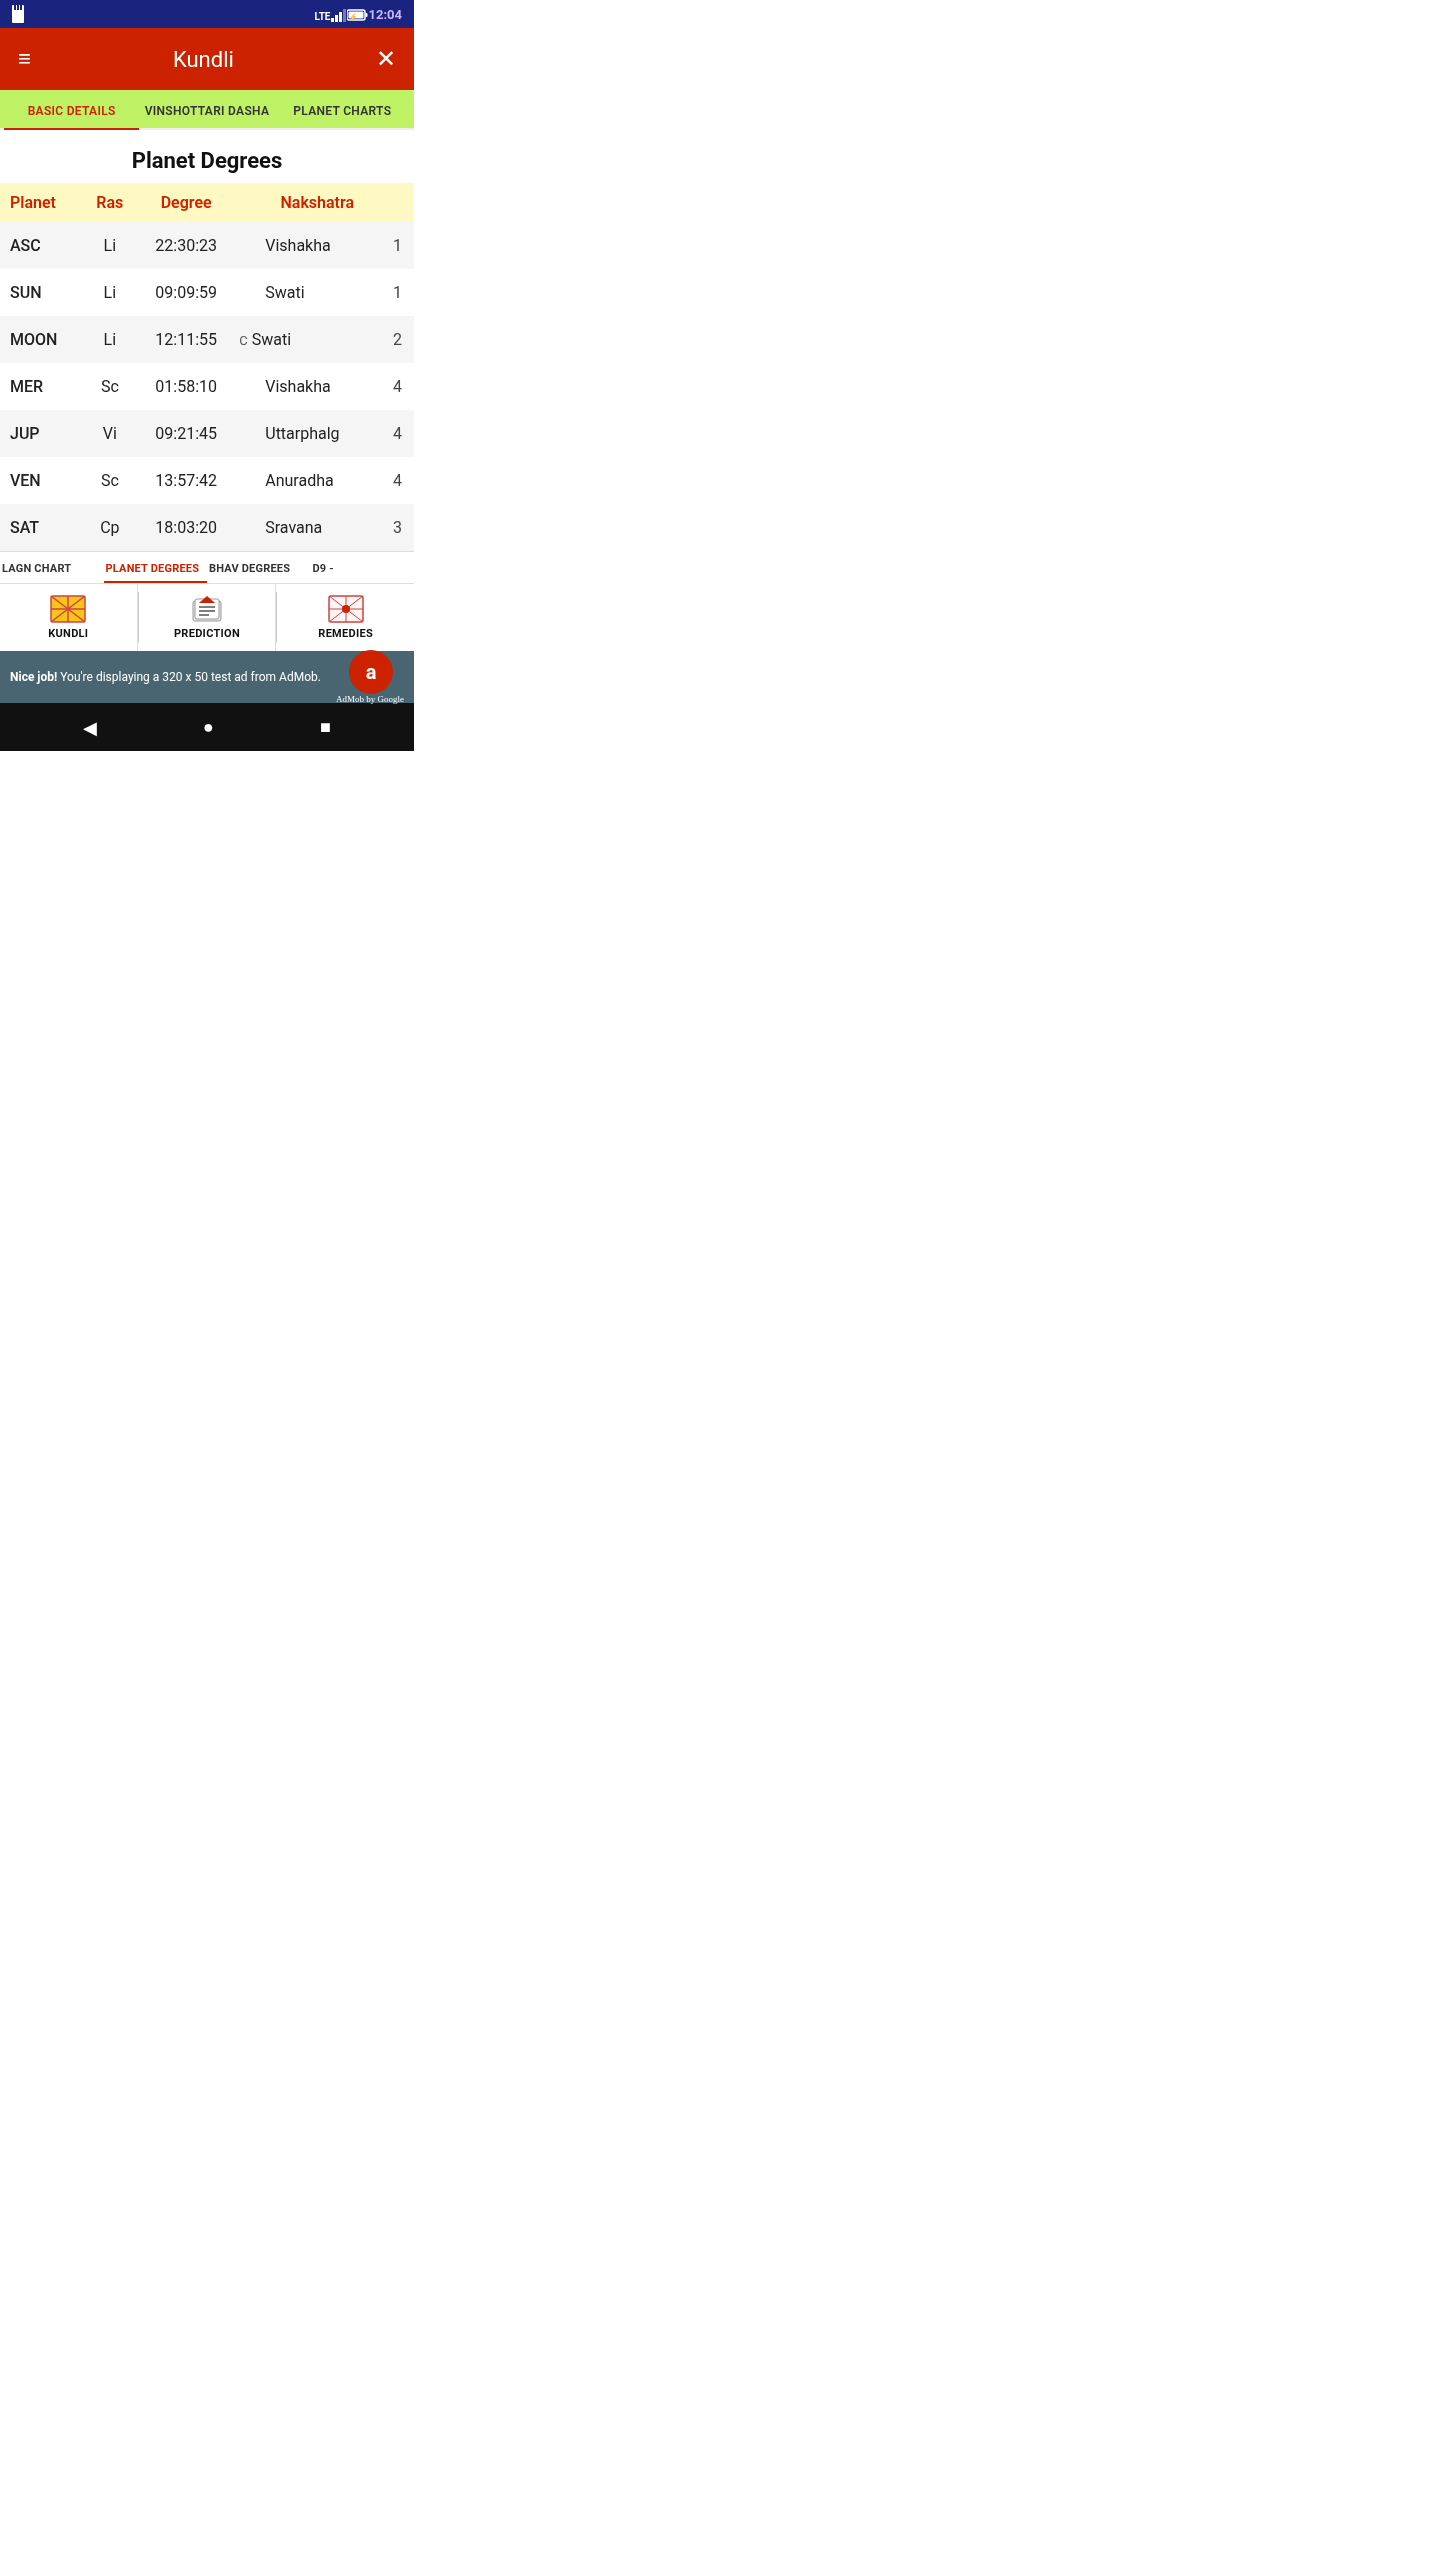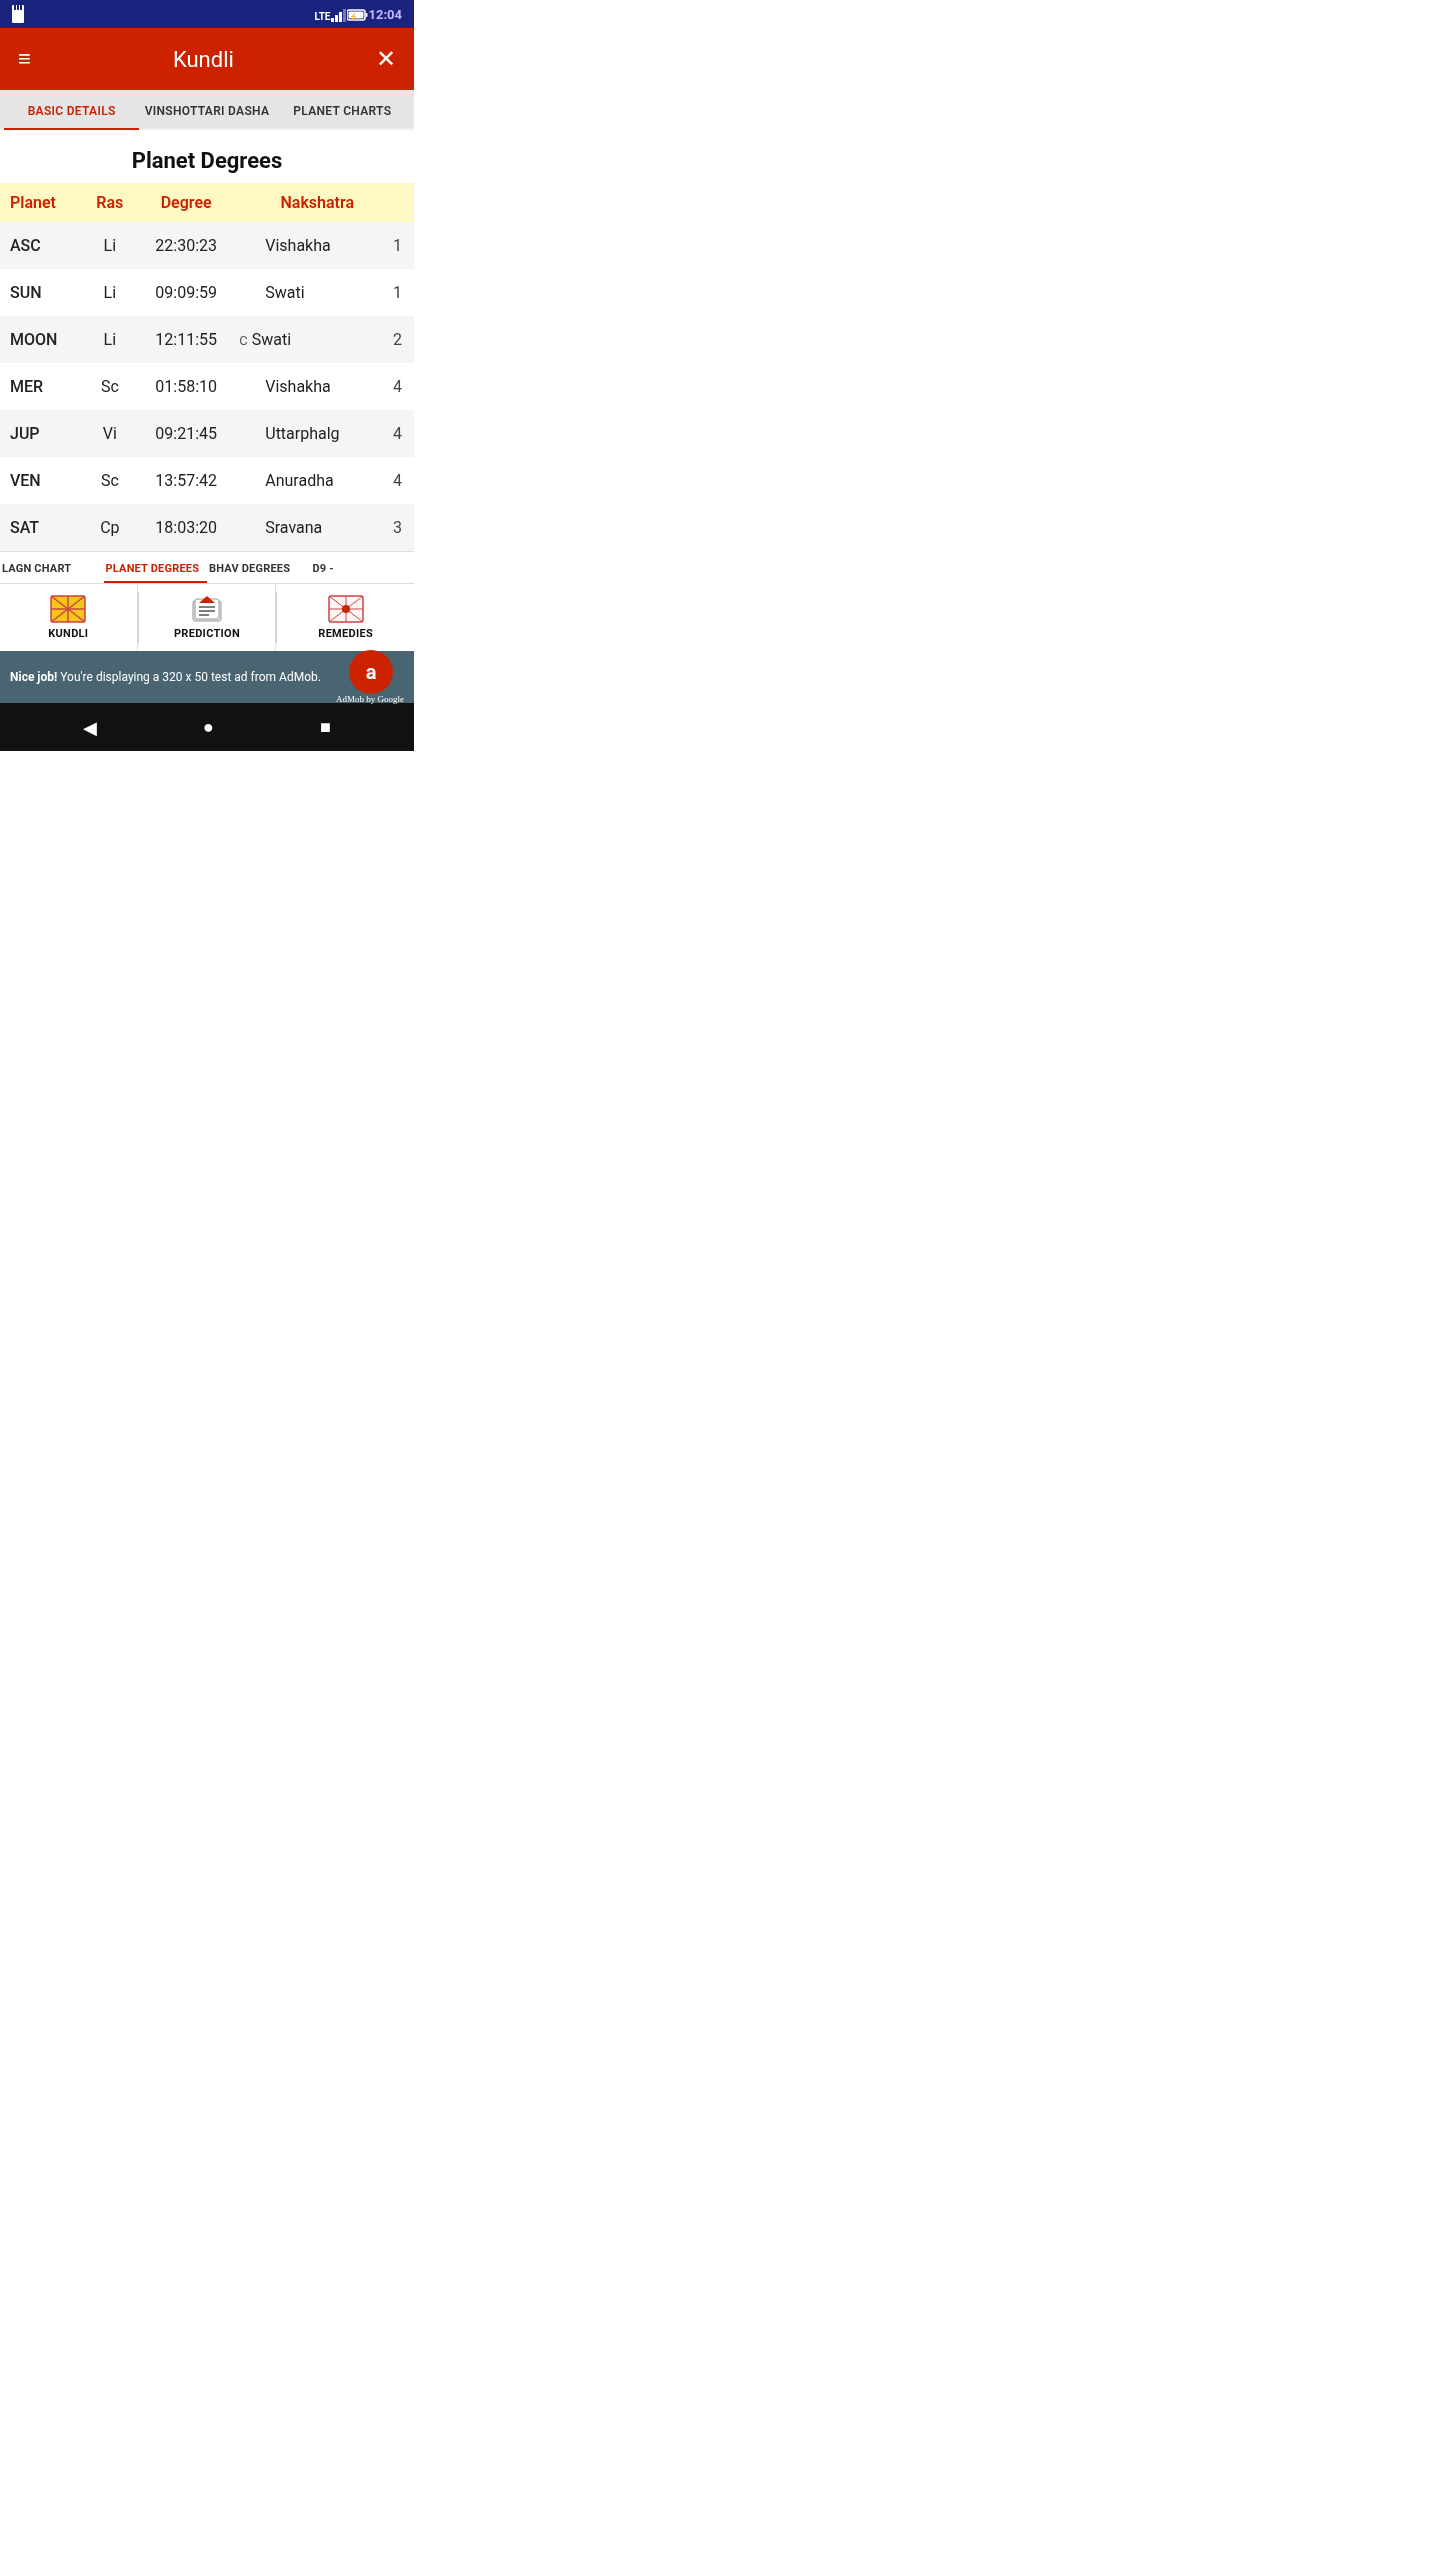--- a/index.html
+++ b/index.html
@@ -61,21 +61,21 @@
     .header-close {
       color: white;
       font-size: 24px;
       cursor: pointer;
     }
 
     
     .tab-bar {
       display: flex;
       border-bottom: 2px solid #eee;
-      background: #e5e5e5;
+      background: #bef264;
       padding: 0 4px;
     }
     .tab {
       flex: 1;
       text-align: center;
       padding: 14px 4px 10px;
       font-size: 12px;
       font-weight: 600;
       color: #333;
       cursor: pointer;

